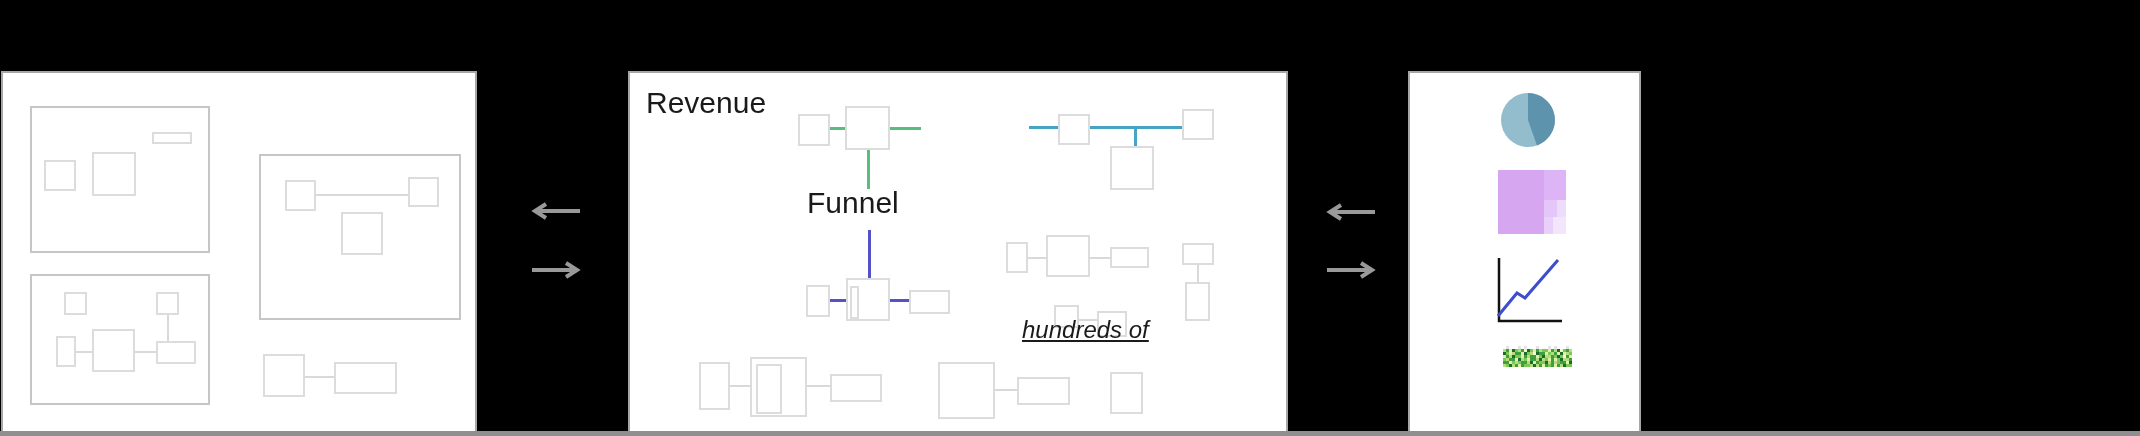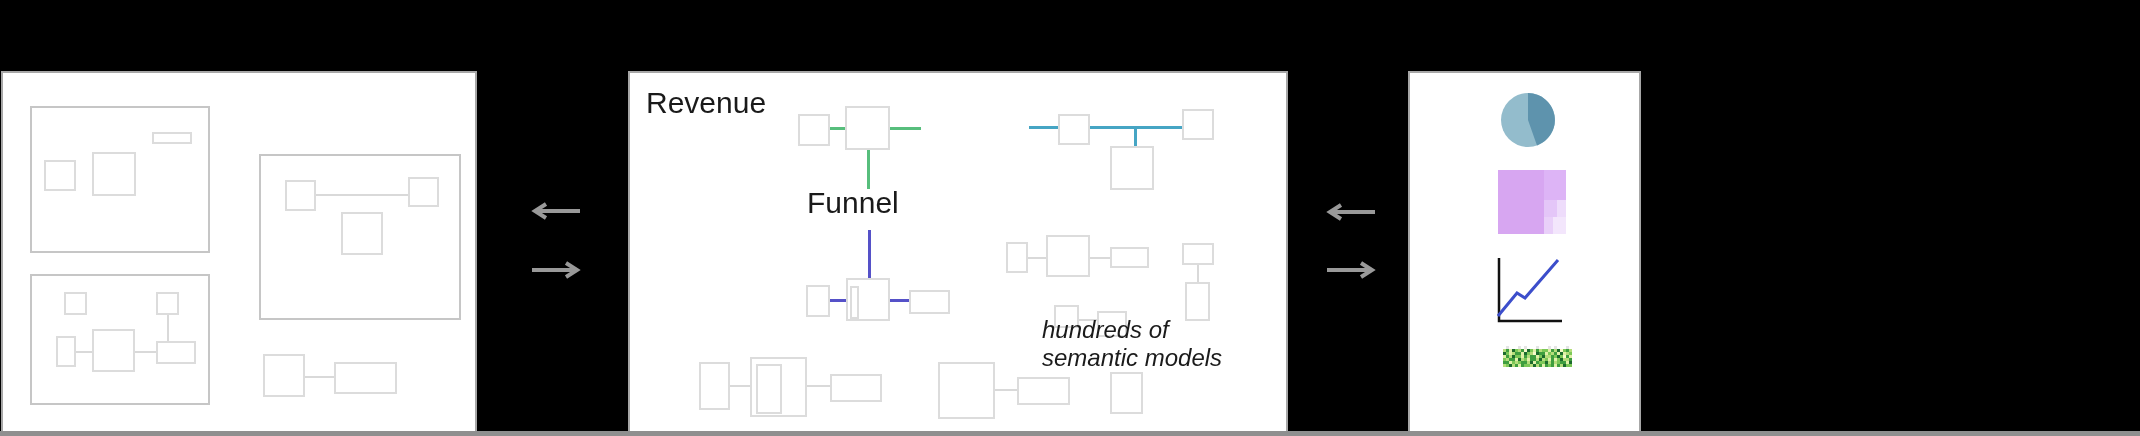--- a/index.html
+++ b/index.html
@@ -66,23 +66,22 @@
   </svg>
 
   <div class="panel" style="left:628px;width:660px;">
 
     <div class="metric-label" style="left:16px;top:10px;">
       <div>Revenue</div>
     </div>
     <div class="metric-label" style="left:177px;top:110px;">
       <div>Funnel</div>
     </div>
-    <div class="annotation" style="left:412px;top:243px;">
+    <div class="annotation" style="left:392px;top:243px;text-decoration:underline;">
       <div>hundreds of</div>
-      <div>semantic models</div>
     </div>
 
     <div class="cl green" style="left:200px;top:54px;width:15px;height:3px;"></div>
     <div class="sq" style="left:168px;top:41px;width:32px;height:32px;"></div>
     <div class="sq" style="left:215px;top:33px;width:45px;height:44px;"></div>
     <div class="cl green" style="left:260px;top:54px;width:31px;height:3px;"></div>
     <div class="cl green" style="left:237px;top:77px;width:3px;height:39px;"></div>
 
     <div class="cl teal" style="left:399px;top:53px;width:29px;height:3px;"></div>
     <div class="sq" style="left:428px;top:41px;width:32px;height:31px;"></div>

